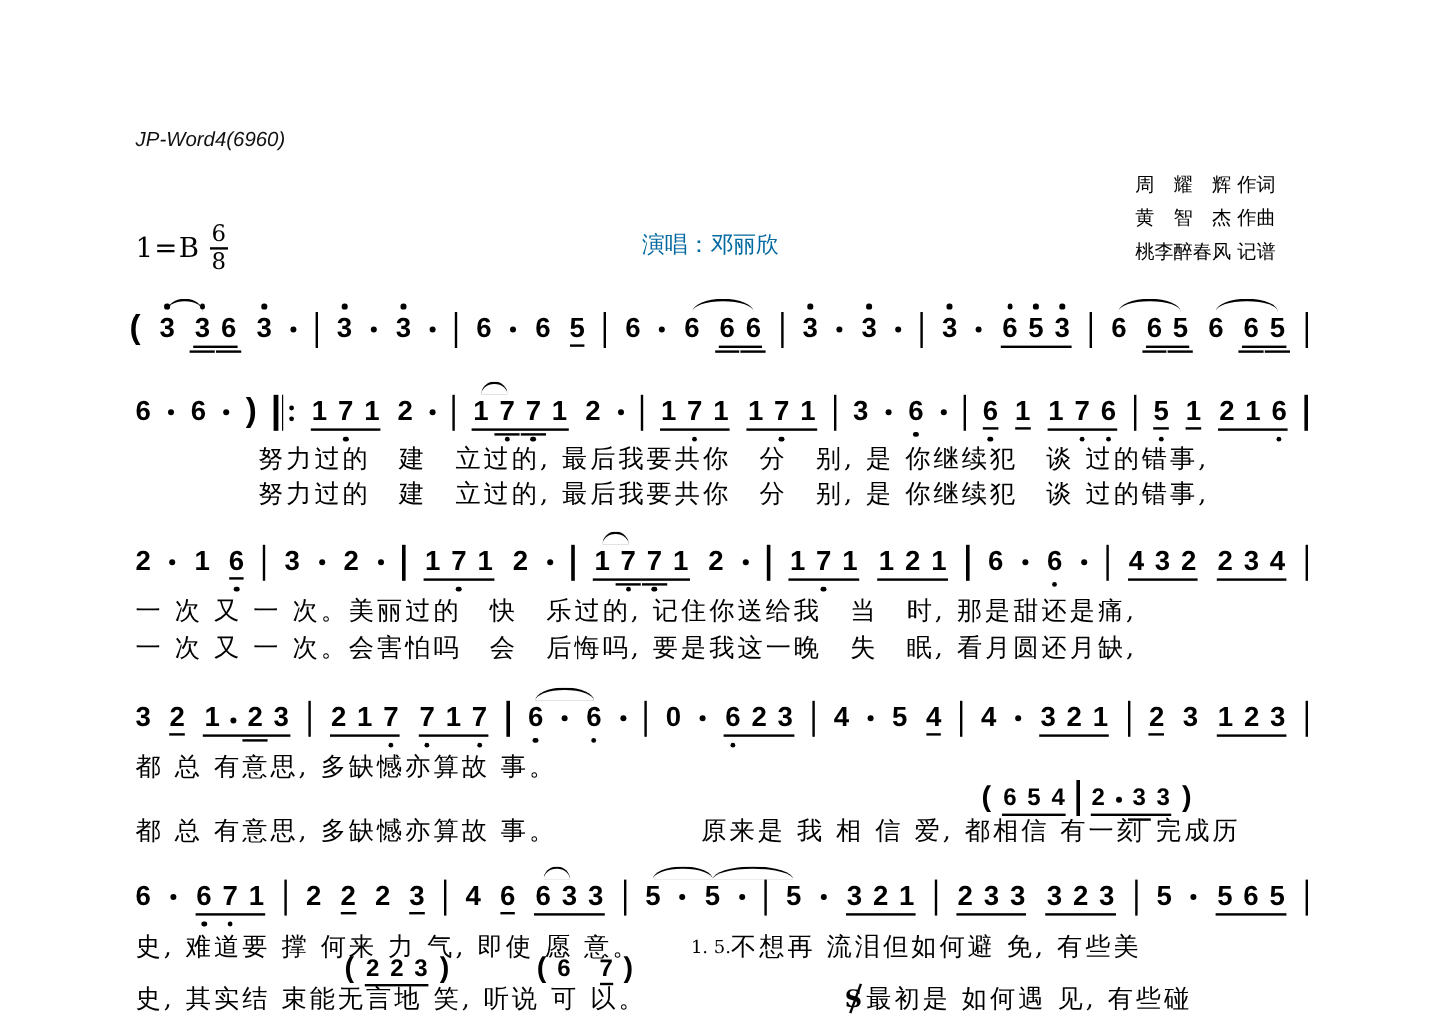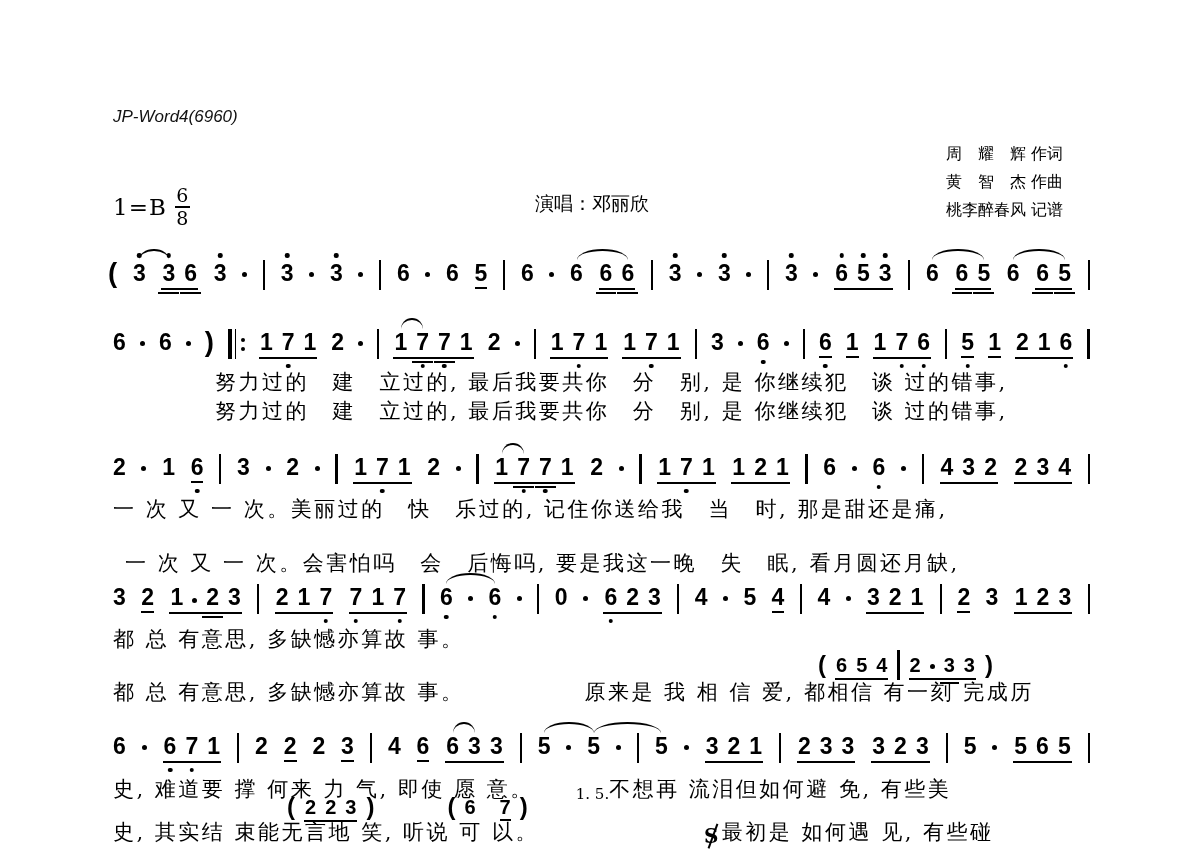--- a/index.html
+++ b/index.html
@@ -5,21 +5,21 @@
   html,body{margin:0;padding:0;background:#fff;}
   #sheet{position:relative;width:1184px;height:850px;background:#fff;overflow:hidden;
          font-family:"Liberation Sans",sans-serif;color:#000;}
   
   .watermark{position:absolute;left:113px;top:107px;font-style:italic;font-size:17px;
              font-family:"Liberation Sans",sans-serif;color:#111;}
   .title{position:absolute;left:0;right:0;top:112px;text-align:center;font-size:42px;
          font-weight:bold;letter-spacing:16px;padding-left:16px;
          font-family:"DejaVu Serif","Liberation Serif",serif;}
   .singer{position:absolute;left:0;right:0;top:191px;text-align:center;font-size:19px;
-          font-family:"DejaVu Serif","Liberation Serif",serif;color:#000000;}
+          font-family:"DejaVu Serif","Liberation Serif",serif;color:#0369a1;}
   .credits{position:absolute;left:946px;top:140px;font-size:16px;line-height:28px;
            font-family:"DejaVu Serif","Liberation Serif",serif;}
   .keysig{position:absolute;left:113px;top:186px;display:flex;align-items:center;gap:8px;
           font-family:"DejaVu Serif","Liberation Serif",serif;font-weight:normal;}
   .keysig .root{font-size:23px;letter-spacing:1px;}
   .meter{display:inline-flex;flex-direction:column;align-items:center;line-height:1;font-size:19px;}
   .meter .mline{width:15px;height:2px;background:#000;margin:1px 0;}
   
   .mus-row{position:absolute;display:flex;align-items:flex-end;height:24px;
            font-weight:bold;font-family:"Liberation Sans",sans-serif;}
@@ -44,21 +44,21 @@
   .gap{display:inline-block;height:1px;flex:none;}
   .repeat{display:flex;align-items:stretch;gap:2.5px;height:30px;margin-bottom:-5px;}
   .repeat .thick{width:4px;background:#000;}
   .repeat .thin{width:1.8px;background:#000;}
   .repeat .dots{display:flex;flex-direction:column;justify-content:center;gap:5px;margin-left:2px;}
   .repeat .dots i{width:4px;height:4px;background:#000;border-radius:50%;display:block;}
   .arc{position:absolute;height:9px;border-top:2px solid #000;
        border-radius:50% 50% 0 0 / 100% 100% 0 0;}
   
   .lyr-row{position:absolute;white-space:pre;font-size:21px;letter-spacing:2.5px;
-           font-family:"DejaVu Serif","Liberation Serif",serif;display:flex;align-items:flex-end;}
+           font-family:"DejaVu Serif","Liberation Serif",serif;display:flex;align-items:center;}
   .lyr-row .small{font-size:15px;letter-spacing:0;}
   .segno{display:inline-block;position:relative;font-weight:bold;font-size:20px;
          font-family:"DejaVu Serif",serif;line-height:1;margin-right:1px;}
   .segno::before{content:"";position:absolute;left:48%;top:-3px;bottom:-3px;width:1.6px;
                  background:#000;transform:rotate(20deg);}
 </style>
 </head>
 <body>
 
 <div id="sheet">
@@ -253,21 +253,21 @@
         </span>
         <span class="grp">
           <span class="tok">2</span>
           <span class="tok">3</span>
           <span class="tok">4</span>
         </span>
         <span class="bar"></span>
         <span class="arc" style="left: 388.758px; width: 21.7969px; top: -11.8125px;"></span>
       </div>
       <div class="lyr-row" style="left: 113px; top: 495px;"><span>一 次 又 一 次。美丽过的　快　乐过的, 记住你送给我　当　时, 那是甜还是痛,</span></div>
-      <div class="lyr-row" style="left: 113px; top: 549px; margin-left: 12px;"><span>一 次 又 一 次。会害怕吗　会　后悔吗, 要是我这一晚　失　眠, 看月圆还月缺,</span></div>
+      <div class="lyr-row" style="left: 113px; top: 526px;"><span>一 次 又 一 次。会害怕吗　会　后悔吗, 要是我这一晚　失　眠, 看月圆还月缺,</span></div>
       <div class="mus-row just" style="left: 113px; top: 585px; font-size: 23px; width: 977px;">
         <span class="tok">3</span>
         <span class="tok su1">2</span>
         <span class="grp">
           <span class="tok">1</span>
           <span class="aug"></span>
           <span class="tok gu2">2</span>
           <span class="tok">3</span>
         </span>
         <span class="bar"></span>

